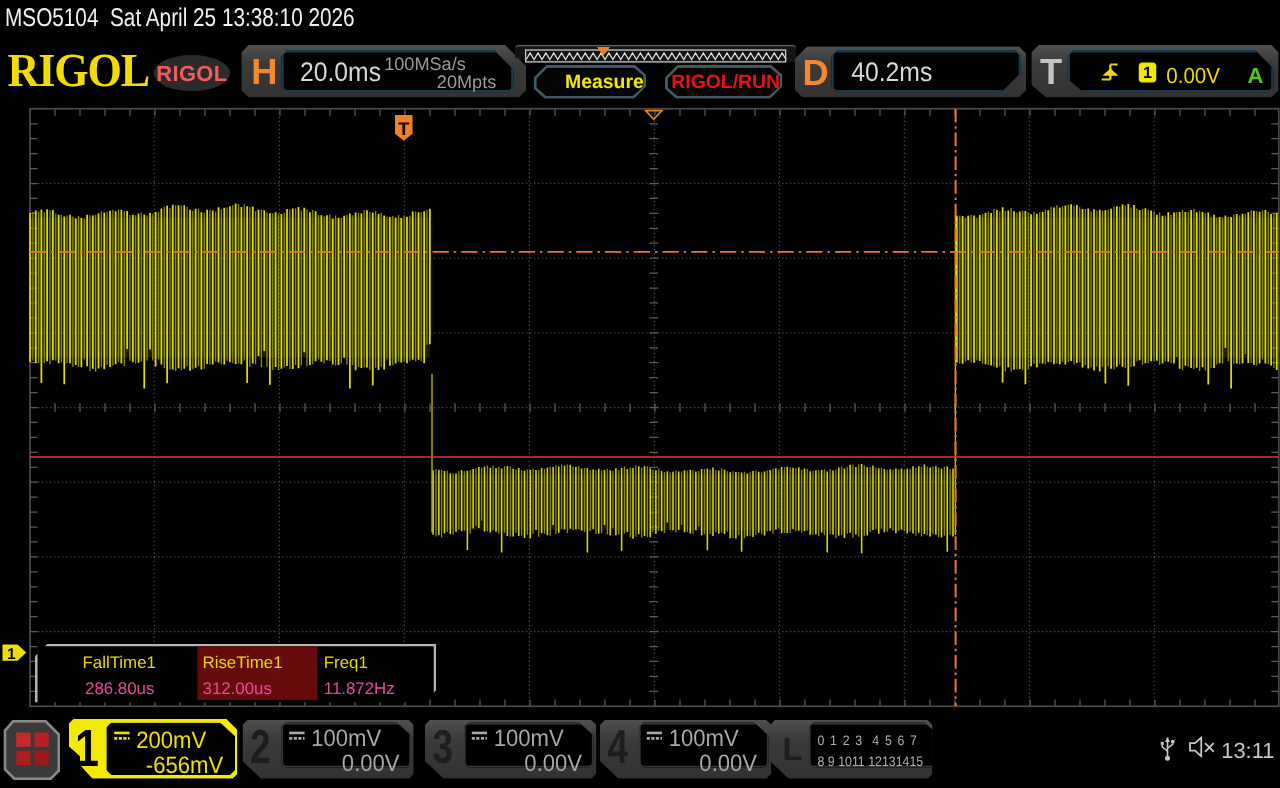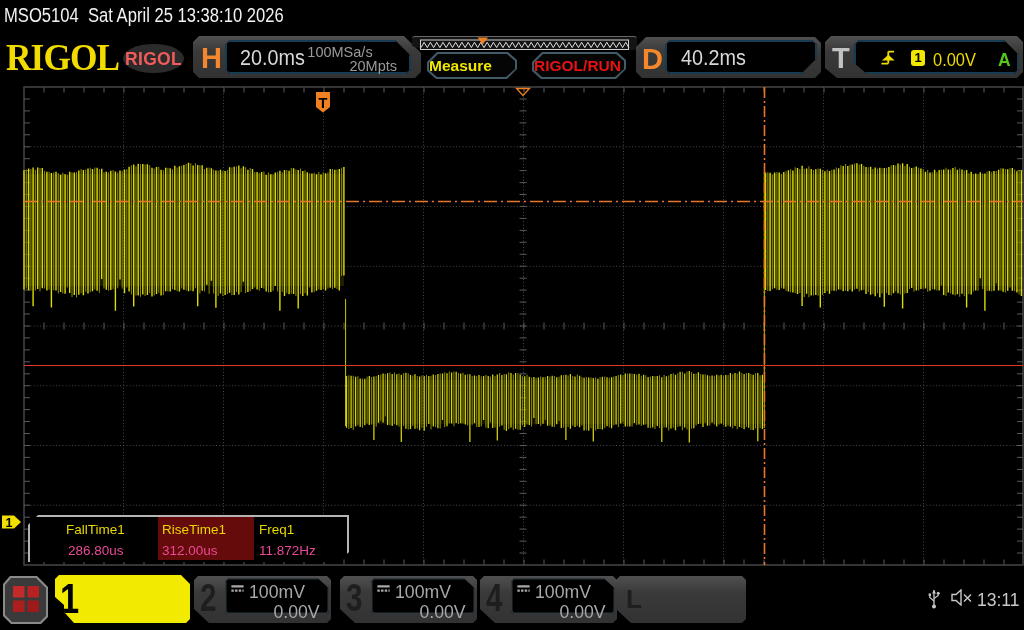--- a/index.html
+++ b/index.html
@@ -13,21 +13,21 @@
 #hpanel{left:193px;top:36px;width:228px;height:42px;clip-path:polygon(0 6px,6px 0,211px 0,228px 17px,228px 36px,222px 42px,6px 42px,0 36px)}
 #hpanel .inbox{position:absolute;left:32px;top:4px;width:186px;height:34px;background:#000;border-radius:5px;clip-path:polygon(0 5px,5px 0,170px 0,186px 16px,186px 29px,181px 34px,5px 34px,0 29px);box-shadow:inset 0 0 0 2px #173c52}
 #hletter{left:201px;top:42px;color:#f5872e;font-weight:bold;font-size:29px}
 #hval{left:240px;top:46px;color:#d8d8d8;font-size:21.5px;transform:scaleX(0.92);transform-origin:0 0}
 #hsa{left:288px;top:44px;width:104px;text-align:center;color:#9a9a9a;font-size:14.5px}
 #hpt{left:288px;top:58px;width:109px;text-align:right;color:#9a9a9a;font-size:14.5px}
 
 #strip{left:412px;top:36px;width:225px;height:14px;background:#141414;border-radius:3px;border-top:1.5px solid #666;clip-path:polygon(0 0,225px 0,225px 14px,12px 14px,0 10px)}
 
 .btnout{position:absolute;height:27px;background:#415a68}
-.btnin{position:absolute;left:2px;top:2px;right:2px;bottom:2px;background:#050505;color:#f0e800;font-weight:bold;font-size:15.5px;text-align:left;line-height:23px}
+.btnin{position:absolute;left:2px;top:2px;right:2px;bottom:2px;background:#050505;color:#f0e800;font-weight:bold;font-size:15.5px;text-align:right;line-height:23px}
 #measure{left:427px;top:52px;width:90px}
 #measure{clip-path:polygon(0 10px,10px 0,81px 0,90px 8px,90px 17px,80px 27px,9px 27px,0 19px)}
 #measure .btnin{clip-path:polygon(0 9px,9px 0,78px 0,86px 7px,86px 15px,77px 23px,8px 23px,0 16px)}
 #stoprun{left:532px;top:52px;width:94px}
 #stoprun .btnin{color:#e81212}
 #stoprun{clip-path:polygon(0 10px,10px 0,85px 0,94px 8px,94px 17px,84px 27px,9px 27px,0 19px)}
 #stoprun .btnin{clip-path:polygon(0 9px,9px 0,82px 0,90px 7px,90px 15px,81px 23px,8px 23px,0 16px)}
 #dpanel{left:636px;top:37px;width:185px;height:41px;clip-path:polygon(0 10px,10px 0,179px 0,185px 6px,185px 35px,179px 41px,6px 41px,0 35px)}
 #dpanel .inbox{position:absolute;left:29px;top:3px;width:152px;height:34px;background:#000;border-radius:5px;clip-path:polygon(0 5px,5px 0,147px 0,152px 5px,152px 18px,136px 34px,5px 34px,0 29px);box-shadow:inset 0 0 0 2px #173c52}
 #dletter{left:642px;top:43px;color:#f5872e;font-weight:bold;font-size:29px}
@@ -147,20 +147,27 @@
 <svg class="abs" style="left:2px;top:575px" width="48" height="50" viewBox="0 0 48 50">
  <path d="M8 1H35L46 12V42L39 49H9L1 41V9Z" fill="#8a8a8a"></path>
  <path d="M9 3H34L44 13V41L38 47H10L3 40V10Z" fill="#3a3a3a"></path>
  <rect x="11" y="11" width="11.5" height="11.5" fill="#c42a2a"></rect>
  <rect x="25.5" y="11" width="11.5" height="11.5" fill="#b62222"></rect>
  <rect x="11" y="25.5" width="11.5" height="11.5" fill="#ad1f1f"></rect>
  <rect x="25.5" y="25.5" width="11.5" height="11.5" fill="#9e1a1a"></rect>
 </svg>
 <div class="abs" id="ch1">
  <div class="d1">1</div>
+ <div class="in1">
+  <svg class="cpl" viewBox="0 0 14 8">
+        <path d="M0 1.5H14M0 6.5H2.8M4.2 6.5H7M8.4 6.5H11.2M12.6 6.5H14" stroke="#f0e000" stroke-width="2.6"></path>
+      </svg>
+  <div class="chl1" style="color:#f0e000">200mV</div>
+  <div class="chl2" style="color:#f0e000">-656mV</div>
+ </div>
 </div>
 <div class="abs chbox panel" id="ch2" style="left:194px;width:137px;clip-path:polygon(0 4px,4px 0,133px 0,137px 4px,137px 43px,133px 47px,15px 47px,0 33px)">
  <div class="chdigit">2</div>
  <div class="chin">
   <svg class="cpl" viewBox="0 0 14 8">
         <path d="M0 1.5H14M0 6.5H2.8M4.2 6.5H7M8.4 6.5H11.2M12.6 6.5H14" stroke="#a8a8a8" stroke-width="2.6"></path>
       </svg>
   <div class="chl1">100mV</div>
   <div class="chl2">0.00V</div>
  </div>
@@ -180,20 +187,24 @@
  <div class="chin">
   <svg class="cpl" viewBox="0 0 14 8">
         <path d="M0 1.5H14M0 6.5H2.8M4.2 6.5H7M8.4 6.5H11.2M12.6 6.5H14" stroke="#a8a8a8" stroke-width="2.6"></path>
       </svg>
   <div class="chl1">100mV</div>
   <div class="chl2">0.00V</div>
  </div>
 </div>
 <div class="abs chbox panel" id="L5" style="left:616px;width:130px;clip-path:polygon(0 4px,4px 0,126px 0,130px 4px,130px 43px,126px 47px,15px 47px,0 33px)">
  <div class="chdigit" style="left:10px;top:8px;font-size:26px;transform:none">L</div>
+ <div class="chin" style="font-size:11px;color:#b0b0b0">
+  <div style="position:absolute;left:7px;top:9px;letter-spacing:1px;transform:scaleX(0.9);transform-origin:0 0">0 1 2 3&nbsp;&nbsp;4 5 6 7</div>
+  <div style="position:absolute;left:7px;top:26px;letter-spacing:0px;transform:scaleX(0.9);transform-origin:0 0">8 9 1011 12131415</div>
+ </div>
 </div>
 <svg class="abs" style="left:928px;top:588px" width="12" height="21" viewBox="0 0 12 21">
  <path d="M6 2V17" stroke="#c8c8c8" stroke-width="1.3"></path>
  <path d="M6 2L4 5.5H8Z" fill="#c8c8c8"></path>
  <circle cx="6" cy="18.5" r="2" fill="#c8c8c8"></circle>
  <path d="M6 13L1.8 9.5V7.5" stroke="#c8c8c8" stroke-width="1.2" fill="none"></path>
  <rect x="0.6" y="5.5" width="2.4" height="2.4" fill="#c8c8c8"></rect>
  <path d="M6 10.5L10.2 7.5V6.5" stroke="#c8c8c8" stroke-width="1.2" fill="none"></path>
  <circle cx="10.2" cy="5.3" r="1.5" fill="#c8c8c8"></circle>
 </svg>

